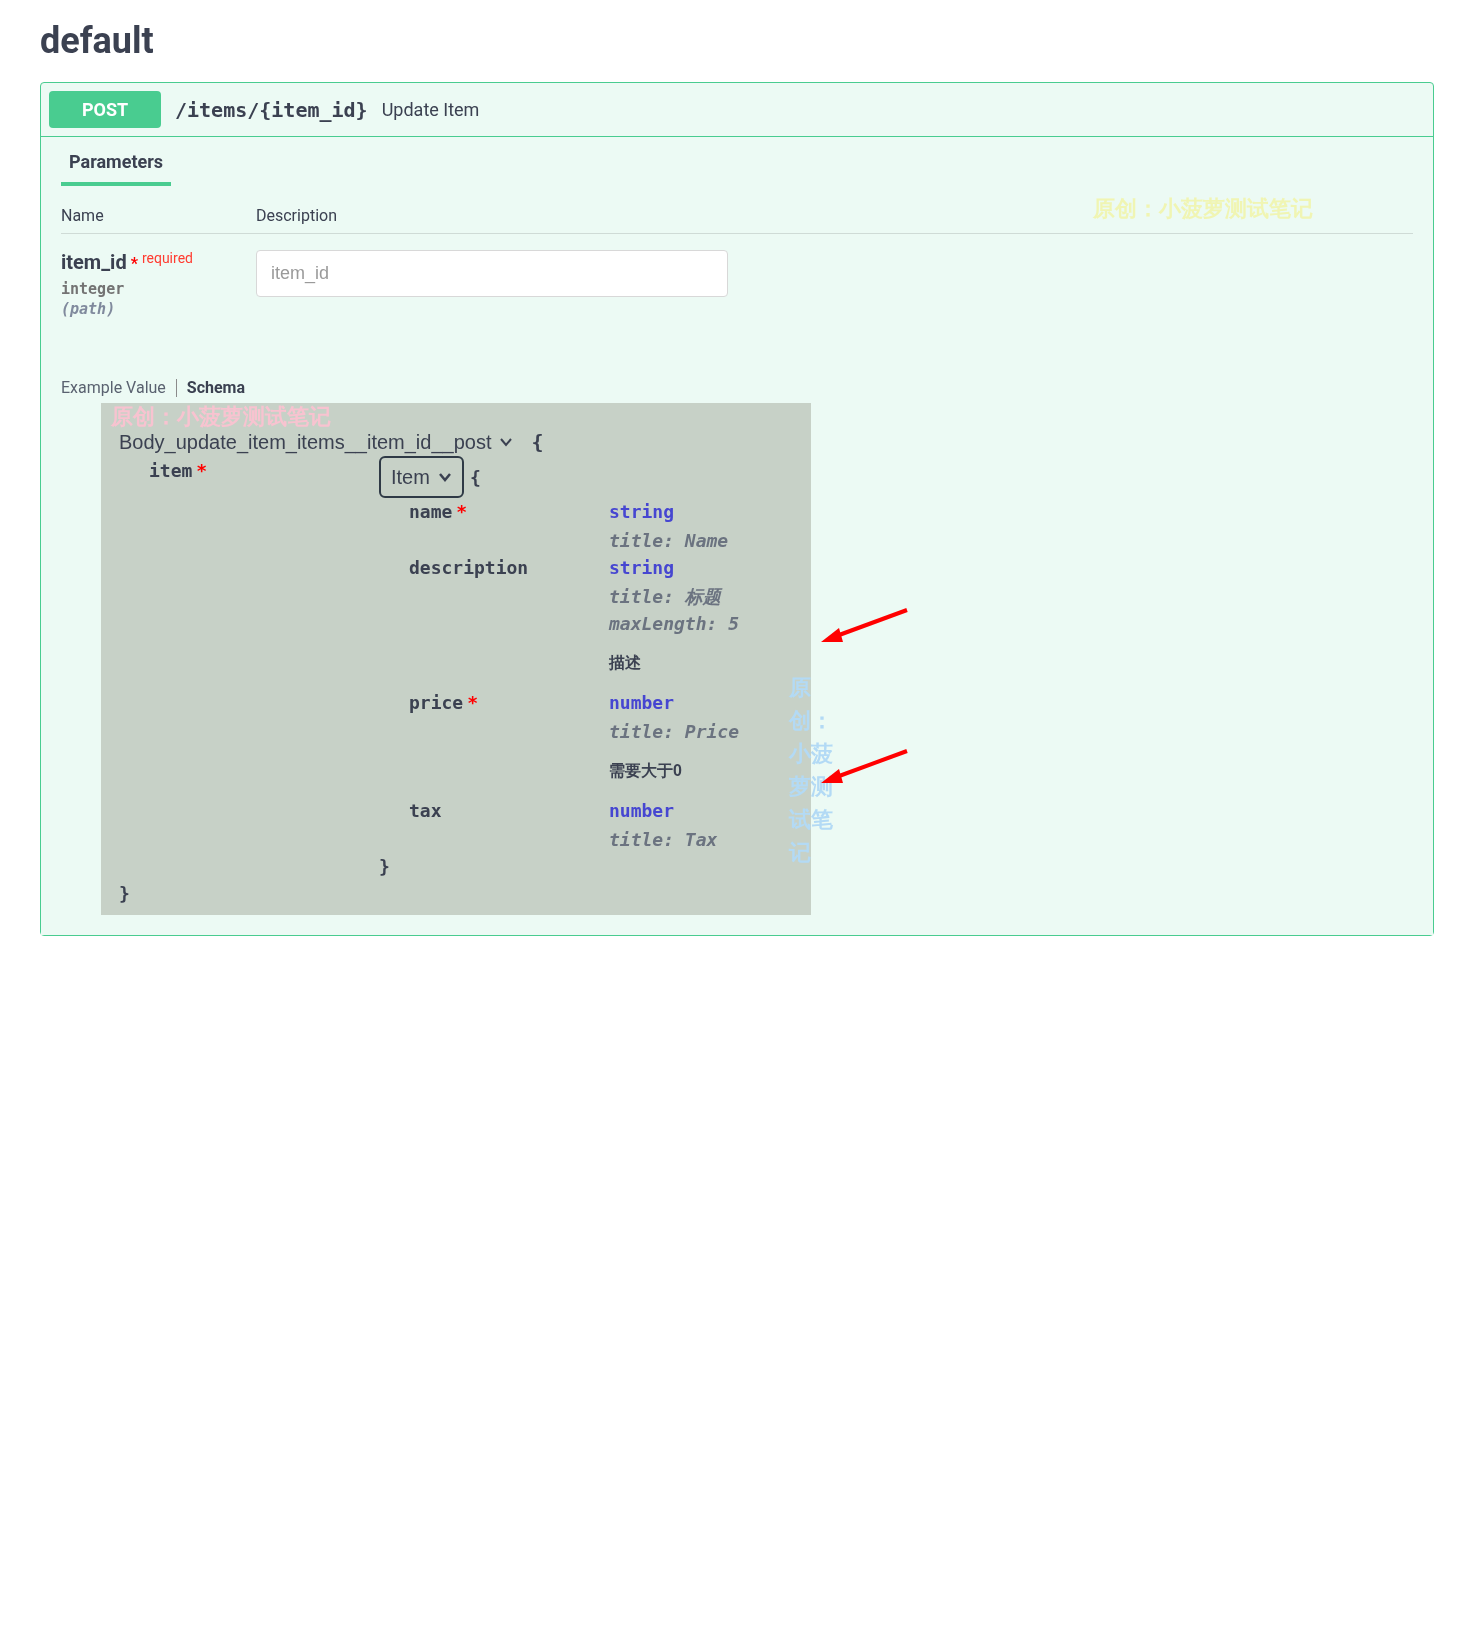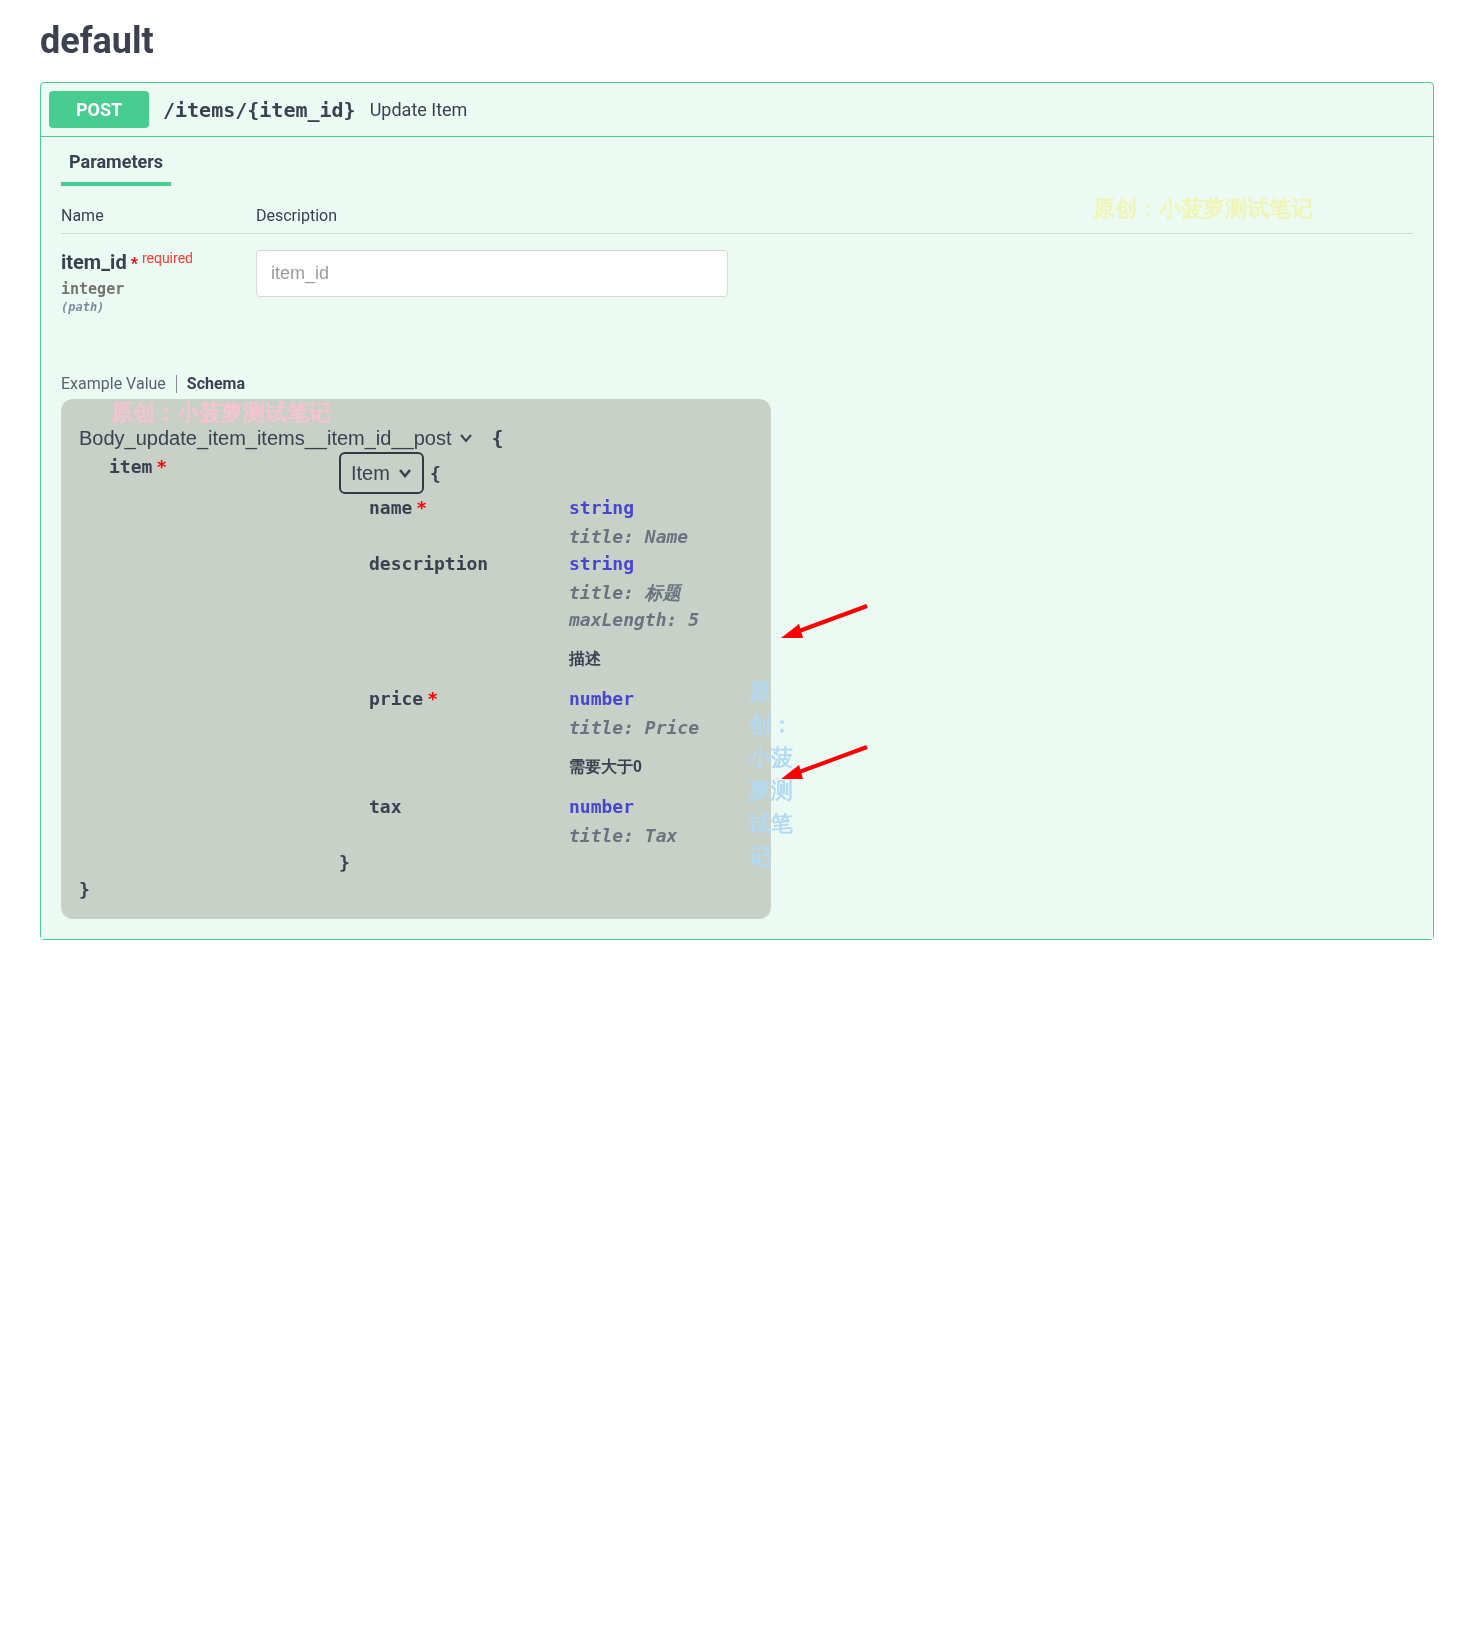--- a/index.html
+++ b/index.html
@@ -32,21 +32,21 @@
   gap: 14px;
   cursor: pointer;
 }
 .method-badge {
   background: #49cc90;
   color: #fff;
   font-weight: 700;
   font-size: 18px;
   padding: 8px 0;
   border-radius: 4px;
-  width: 100px;
+  width: 112px;
   text-align: center;
 }
 .path {
   font-family: ui-monospace, SFMono-Regular, Menlo, monospace;
   font-weight: 700;
   font-size: 20px;
   color: #3b4151;
 }
 .summary-text {
   font-size: 18px;
@@ -122,21 +122,21 @@
   font-family: ui-monospace, SFMono-Regular, Menlo, monospace;
   font-weight: 700;
   font-size: 15px;
   color: #737373;
   margin-top: 6px;
 }
 .param-in {
   font-family: ui-monospace, SFMono-Regular, Menlo, monospace;
   font-style: italic;
   font-weight: 700;
-  font-size: 12px;
+  font-size: 15px;
   color: #808a9d;
   margin-top: 2px;
 }
 .param-input {
   width: 472px;
   padding: 12px 14px;
   font-size: 18px;
   border: 1px solid #d8d8d8;
   border-radius: 4px;
   background: #fff;
@@ -195,27 +195,28 @@
   left: 70px;
   top: 54px;
   color: #f8c3d0;
   font-size: 22px;
   font-weight: 600;
   pointer-events: none;
   z-index: 2;
 }
 .schema-box {
   background: #c7d1c7;
-  border-radius: 12px;
-  padding: 24px 18px 16px 18px;
+  border-radius: 0;
+  padding: 24px 18px 8px 18px;
   font-family: ui-monospace, SFMono-Regular, Menlo, monospace;
   font-size: 18px;
   line-height: 1.5;
   position: relative;
   width: 710px;
+  margin-left: 40px;
 }
 .schema-title-row {
   display: flex;
   align-items: center;
   gap: 8px;
   font-family: -apple-system, BlinkMacSystemFont, sans-serif;
   font-size: 20px;
   color: #3b4151;
 }
 .chev-down {

